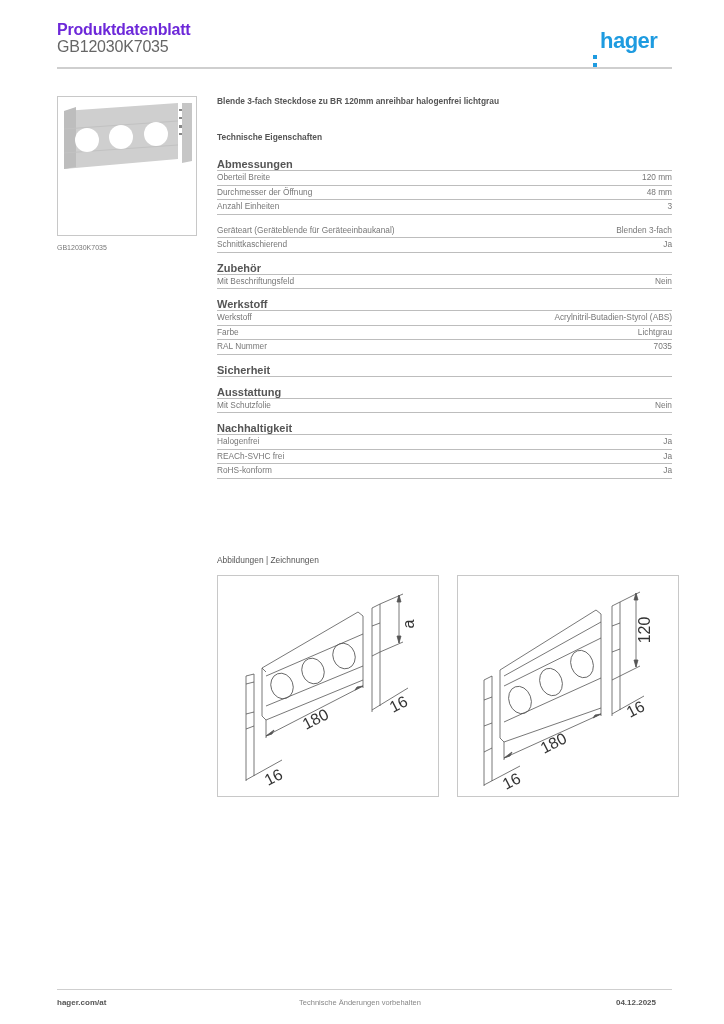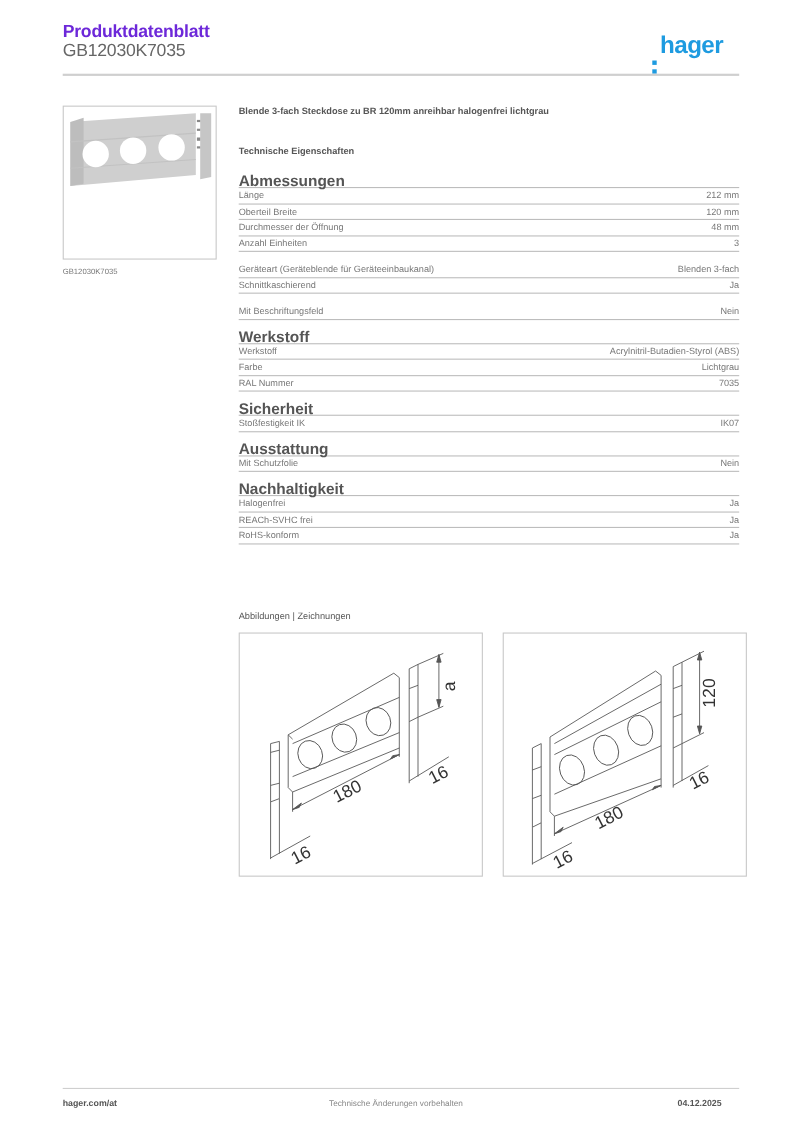--- a/index.html
+++ b/index.html
@@ -10,21 +10,21 @@
   .header-rule { position: absolute; left: 57px; top: 67px; width: 615px; height: 2px; background: #cfcfcf; }
   .logo { position: absolute; left: 593px; top: 28px; font-size: 22px; font-weight: bold; color: #1e9be0; letter-spacing: -0.5px; text-align: right; }
   .logo .colon { display: inline-block; width: 5px; position: relative; margin-right: 2px; }
   .logo .colon i { position: absolute; left: 0; width: 4px; height: 4px; background: #1e9be0; }
   .thumb { position: absolute; left: 57px; top: 96px; width: 140px; height: 140px; border: 1px solid #c8c8c8; box-sizing: border-box; background: #fff; }
   .thumb-caption { position: absolute; left: 57px; top: 244px; font-size: 7px; color: #777; }
   .main { position: absolute; left: 217px; top: 96px; width: 455px; }
   .product-desc { font-size: 8.4px; font-weight: bold; color: #555; height: 12px; margin-bottom: 24px; }
   .section-head-top { font-size: 8.4px; font-weight: bold; color: #555; height: 12px; margin-bottom: 14px; }
   .group { margin-bottom: 9px; }
-  .group-title { font-size: 14px; font-weight: bold; color: #555; height: 12px; line-height: 12px; border-bottom: 1px solid #bdbdbd; }
+  .group-title { font-size: 11px; font-weight: bold; color: #555; height: 12px; line-height: 12px; border-bottom: 1px solid #bdbdbd; }
   .row { display: flex; justify-content: space-between; height: 13.5px; line-height: 13.5px; font-size: 8.3px; color: #777; border-bottom: 1px solid #bdbdbd; }
   .row span { white-space: nowrap; }
   .figs-title { position: absolute; left: 217px; top: 555px; font-size: 8.4px; font-weight: normal; color: #555; }
   .fig { position: absolute; top: 575px; width: 222px; height: 222px; border: 1px solid #c8c8c8; box-sizing: border-box; background: #fff; }
   .fig1 { left: 217px; }
   .fig2 { left: 457px; }
   .footer-rule { position: absolute; left: 57px; top: 989px; width: 615px; height: 1px; background: #cfcfcf; }
   .footer-left { position: absolute; left: 57px; top: 998px; font-size: 8px; font-weight: bold; color: #555; }
   .footer-center { position: absolute; left: 0; width: 720px; text-align: center; top: 998px; font-size: 7.5px; color: #888; }
   .footer-right { position: absolute; right: 68px; top: 998px; font-size: 8px; font-weight: bold; color: #555; }
@@ -58,24 +58,20 @@
 </div>
 <div class="thumb-caption">GB12030K7035</div>
 
 <div class="main">
   <div class="product-desc">Blende 3-fach Steckdose zu BR 120mm anreihbar halogenfrei lichtgrau</div>
   <div class="section-head-top">Technische Eigenschaften</div>
 
   <div class="group">
     <div class="group-title">Abmessungen</div>
     <div class="row">
-        <span>Länge</span>
-        <span>212 mm</span>
-      </div>
-    <div class="row">
         <span>Oberteil Breite</span>
         <span>120 mm</span>
       </div>
     <div class="row">
         <span>Durchmesser der Öffnung</span>
         <span>48 mm</span>
       </div>
     <div class="row">
         <span>Anzahl Einheiten</span>
         <span>3</span>
@@ -87,20 +83,21 @@
         <span>Geräteart (Geräteblende für Geräteeinbaukanal)</span>
         <span>Blenden 3-fach</span>
       </div>
     <div class="row">
         <span>Schnittkaschierend</span>
         <span>Ja</span>
       </div>
   </div>
 
   <div class="group">
+    <div class="group-title">Zubehör</div>
     <div class="row">
         <span>Mit Beschriftungsfeld</span>
         <span>Nein</span>
       </div>
   </div>
 
   <div class="group">
     <div class="group-title">Werkstoff</div>
     <div class="row">
         <span>Werkstoff</span>
@@ -111,24 +108,20 @@
         <span>Lichtgrau</span>
       </div>
     <div class="row">
         <span>RAL Nummer</span>
         <span>7035</span>
       </div>
   </div>
 
   <div class="group">
     <div class="group-title">Sicherheit</div>
-    <div class="row">
-        <span>Stoßfestigkeit IK</span>
-        <span>IK07</span>
-      </div>
   </div>
 
   <div class="group">
     <div class="group-title">Ausstattung</div>
     <div class="row">
         <span>Mit Schutzfolie</span>
         <span>Nein</span>
       </div>
   </div>
 

